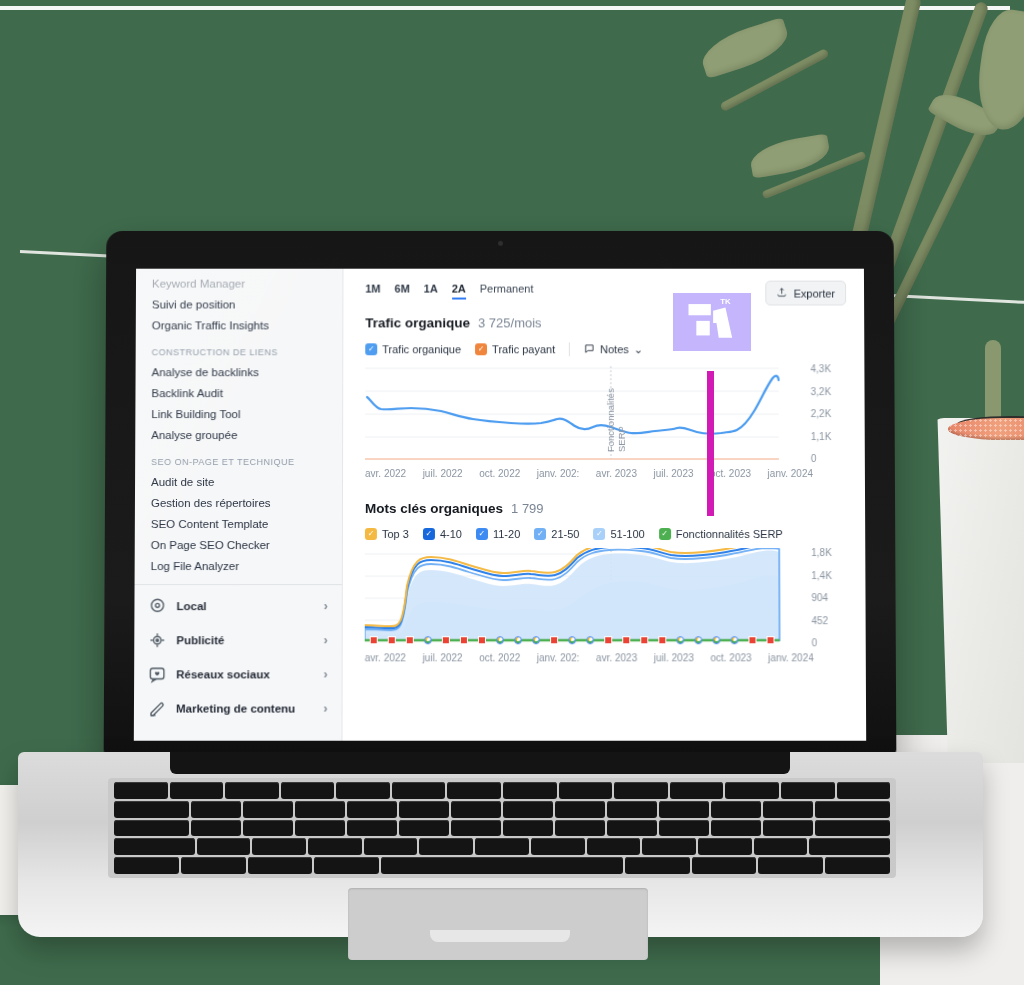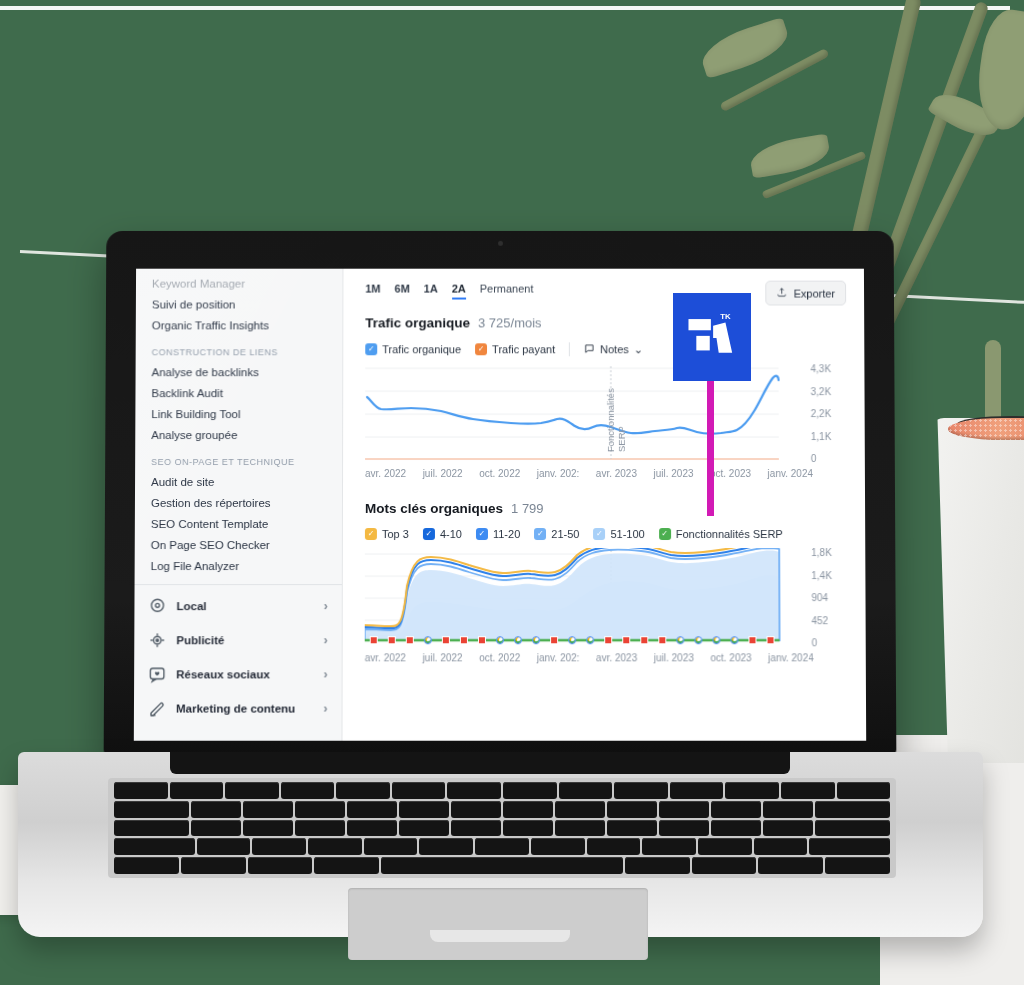--- a/index.html
+++ b/index.html
@@ -122,21 +122,21 @@
              display:flex; flex-direction:column; justify-content:space-between; }
   .ylab { font-size:10px; color:#8b95a2; line-height:1; }
   .xlabels { display:flex; justify-content:space-between; padding: 4px 34px 0 22px; }
   .xlab { font-size:10px; color:#8b95a2; white-space:nowrap; }
 
   .serp-note { position:absolute; font-size:9.5px; color:#8b95a2; writing-mode:vertical-rl; transform:rotate(180deg); }
 
   
   .marker-line { position:absolute; width:7px; background:#d21ab5; }
   .logo-badge {
-    position:absolute; width:78px; height:88px; background:#1d4ed8;
+    position:absolute; width:78px; height:58px; background:#c4b5fd;
     display:flex; align-items:center; justify-content:center;
   }
   .logo-badge svg { width:56px; height:56px; }
 
   .overlay-logo-wrap { position:absolute; left:673px; top:293px; z-index:30; pointer-events:none; }
   .screen-glare {
     position:absolute; inset:0; pointer-events:none;
     background: linear-gradient(118deg, rgba(255,255,255,.10) 0%, rgba(255,255,255,0) 38%);
   }
 </style>

